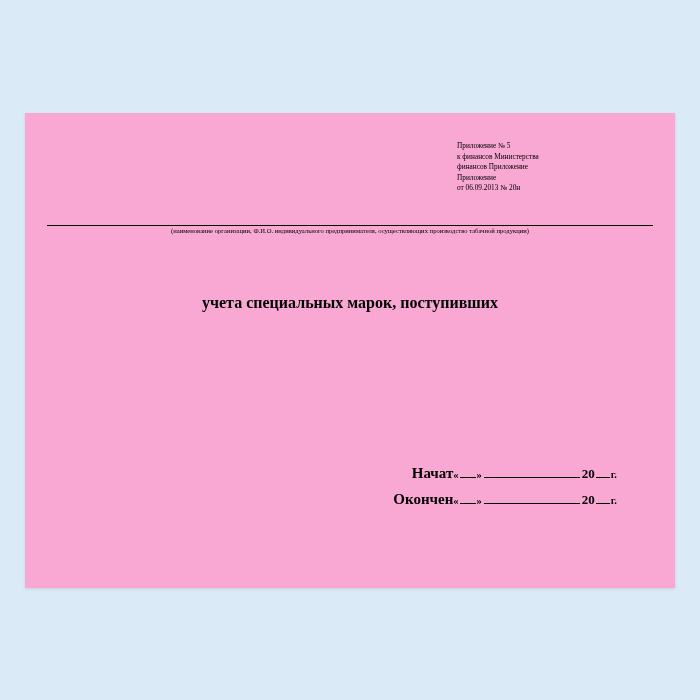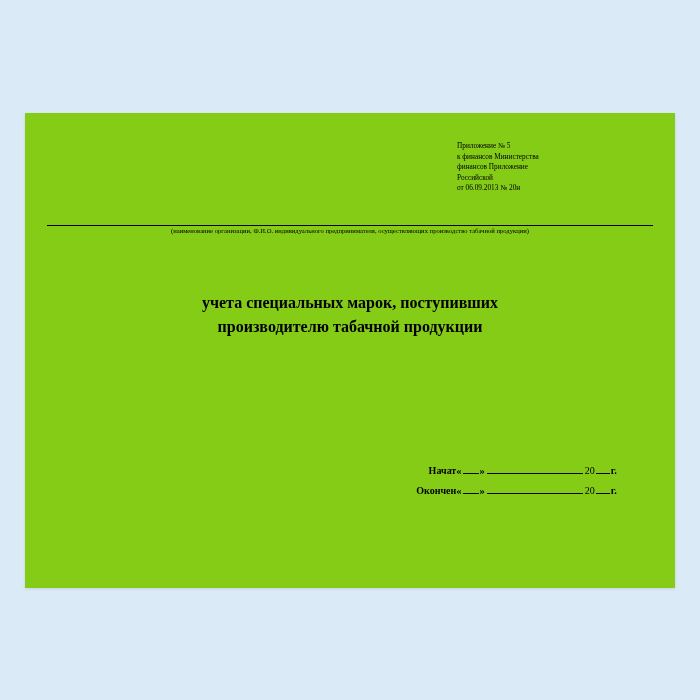--- a/index.html
+++ b/index.html
@@ -17,21 +17,21 @@
     position: relative;
     width: 700px;
     height: 700px;
   }
   .sheet {
     position: absolute;
     left: 25px;
     top: 113px;
     width: 650px;
     height: 475px;
-    background: #84cc16;
+    background: #f9a8d4;
     box-shadow: 0 1px 3px rgba(0,0,0,0.10);
   }
   .appendix {
     position: absolute;
     right: 38px;
     top: 28px;
     width: 180px;
     text-align: left;
     font-family: "Liberation Serif", serif;
     font-size: 7.3px;
@@ -84,41 +84,41 @@
   }
   .date-row {
     display: flex;
     align-items: baseline;
     justify-content: flex-end;
     margin-bottom: 9px;
     white-space: nowrap;
   }
   .date-label {
     font-weight: bold;
-    font-size: 10px;
+    font-size: 15px;
   }
   .date-quote {
     font-weight: bold;
     font-size: 10.5px;
   }
   .date-fill-short {
     display: inline-block;
     width: 16px;
     border-bottom: 1px solid #000;
     margin: 0 1px;
   }
   .date-fill-long {
     display: inline-block;
     width: 96px;
     border-bottom: 1px solid #000;
     margin: 0 2px;
   }
   .date-year {
-    font-weight: normal;
-    font-size: 10px;
+    font-weight: bold;
+    font-size: 13px;
   }
   .date-fill-tiny {
     display: inline-block;
     width: 14px;
     border-bottom: 1px solid #000;
     margin: 0 1px;
   }
   .date-suffix {
     font-weight: bold;
     font-size: 10.5px;
@@ -128,31 +128,30 @@
 <body>
 
 <div id="page-wrap">
 
   <div class="sheet">
 
     <div class="appendix">
       <div>Приложение № 5</div>
       <div>к финансов Министерства</div>
       <div>финансов Приложение</div>
-      <div>Российской</div>
+      <div>Приложение</div>
       <div>от 06.09.2013 № 20н</div>
     </div>
 
     <div class="org-line"></div>
     <div class="org-caption">(наименование организации, Ф.И.О. индивидуального предпринимателя, осуществляющих производство табачной продукции)</div>
 
     <div class="title-block">
       <div class="title-sub">
         <div>учета специальных марок, поступивших</div>
-        <div>производителю табачной продукции</div>
       </div>
     </div>
 
     <div class="dates-block">
 
       <div class="date-row">
         <span class="date-label">Начат</span>
         <span class="date-quote">«</span>
         <span class="date-fill-short"></span>
         <span class="date-quote">»</span>

